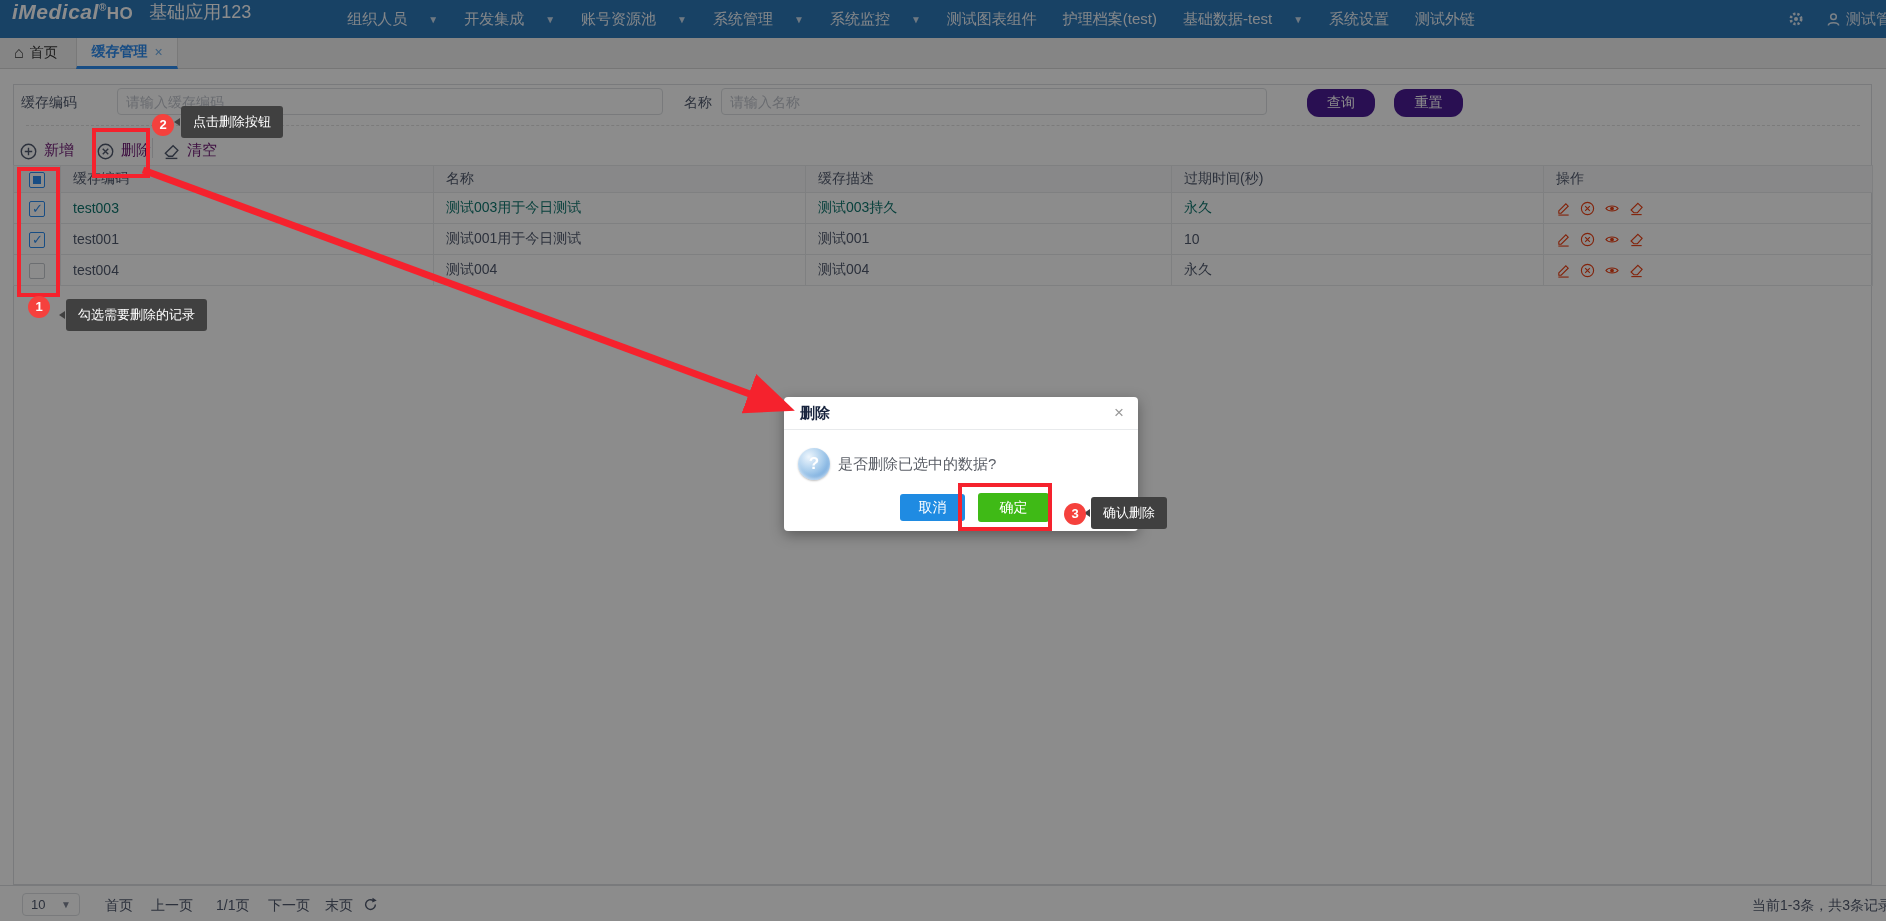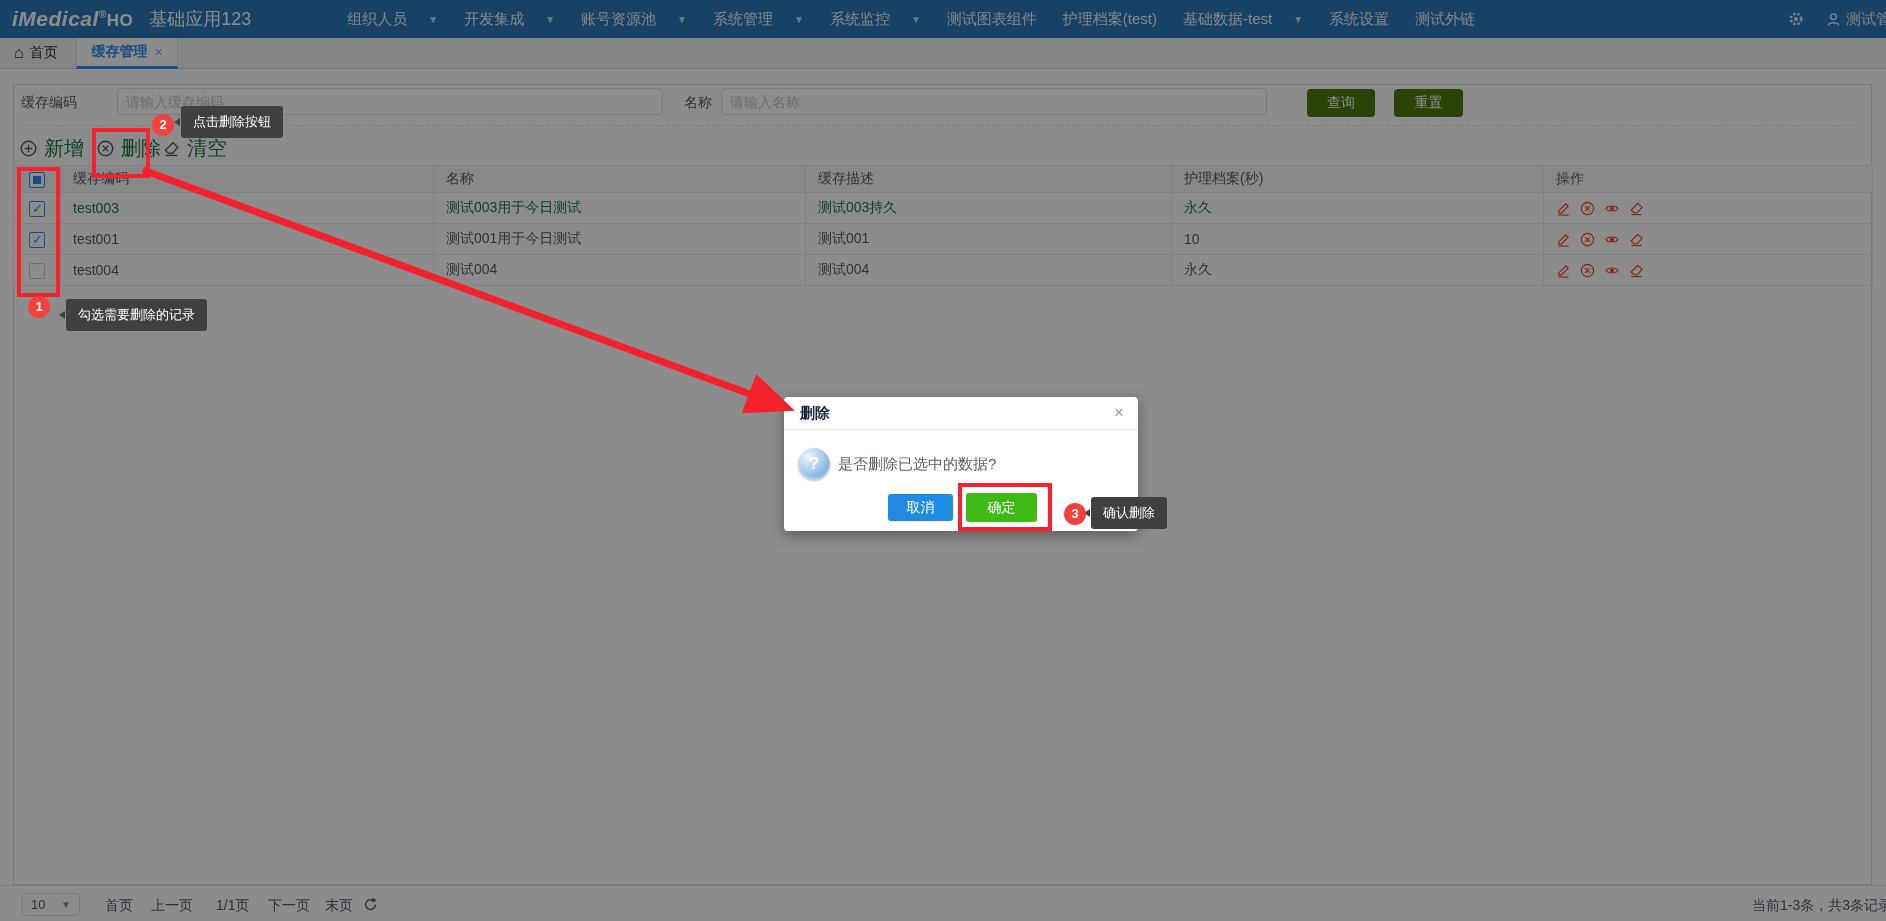--- a/index.html
+++ b/index.html
@@ -1,20 +1,20 @@
 <!DOCTYPE html>
 <html><head>
 <meta charset="utf-8">
 <style>
   * { margin:0; padding:0; box-sizing:border-box; }
   html,body { width:1886px; height:921px; overflow:hidden; }
   body { position:relative; font-family:"Liberation Sans","DejaVu Sans",sans-serif; font-size:14px; color:#515a6e; background:#fff; }
 
   
-  .navbar { position:absolute; left:0; top:0; width:1886px; height:38px; background:#2d78b9; display:flex; align-items:center; padding:0 12px 0 12px; }
+  .navbar { position:absolute; left:0; top:0; width:1886px; height:38px; background:#2d78b9; display:flex; padding:0 12px 0 12px; }
   .logo { color:#fff; font-weight:bold; font-style:italic; font-size:21px; letter-spacing:0.5px; white-space:nowrap; }
   .logo sup { font-size:10px; font-style:normal; vertical-align:super; }
   .logo .ho { font-style:normal; font-size:17px; }
   .appname { color:#fff; font-size:18px; margin-left:16px; white-space:nowrap; }
   .menu { display:flex; align-items:center; margin-left:96px; gap:26px; white-space:nowrap; }
   .menu-item { color:rgba(255,255,255,0.92); font-size:15px; display:flex; align-items:center; gap:21px; cursor:pointer; }
   .caret { font-size:10px; color:rgba(255,255,255,0.75); }
   .nav-right { position:absolute; left:1788px; top:0; height:38px; display:flex; align-items:center; gap:22px; color:rgba(255,255,255,0.85); }
   .nav-user { display:flex; align-items:center; gap:5px; font-size:15px; white-space:nowrap; }
   .nav-icon svg { display:block; }
@@ -25,25 +25,25 @@
   .home-glyph { font-size:16px; color:#333; }
   .tab-active { position:absolute; left:76px; top:0; width:102px; height:31px; background:#fdfdfd; border-left:1px solid #ddd; border-right:1px solid #ddd; border-bottom:3px solid #2d8cf0; display:flex; align-items:center; justify-content:center; gap:7px; color:#2d8cf0; font-size:14px; font-weight:bold; cursor:pointer; }
   .tab-close { font-weight:normal; font-size:14px; color:#6faee8; cursor:pointer; }
 
   
   .panel { position:absolute; left:13px; top:84px; width:1859px; height:801px; border:1px solid #dcdee2; background:#fff; }
 
   .search-label { position:absolute; top:94px; font-size:14px; color:#515a6e; }
   .inp { position:absolute; top:88px; height:27px; width:546px; border:1px solid #dcdee2; border-radius:4px; padding:0 8px; font-size:14px; color:#515a6e; font-family:inherit; background:#fff; }
   .inp::placeholder { color:#c0c4cc; }
-  .btn-blue { position:absolute; top:89px; height:28px; border:none; border-radius:4px; background:#4d7c0f; color:#fff; font-size:14px; font-family:inherit; cursor:pointer; }
+  .btn-blue { position:absolute; top:89px; height:28px; border:none; border-radius:12px; background:#4c1d95; color:#fff; font-size:14px; font-family:inherit; cursor:pointer; }
   .dashed { position:absolute; left:26px; top:125px; width:1834px; border-top:1px dashed #e0e0e0; }
 
   
-  .tool { position:absolute; top:136px; height:24px; display:flex; align-items:center; gap:7px; font-size:20px; color:#15803d; cursor:pointer; }
+  .tool { position:absolute; top:136px; height:24px; display:flex; align-items:flex-end; gap:7px; font-size:15px; color:#701a75; cursor:pointer; }
   .tool svg { display:block; }
   .tool-divider { position:absolute; left:152px; top:138px; height:20px; border-left:1px solid #dcdee2; }
 
   
   table.grid { position:absolute; left:13px; top:165px; width:1859px; border-collapse:collapse; table-layout:fixed; }
   .grid th { height:27px; background:#f8f8f9; font-weight:normal; text-align:left; }
   .grid td { height:31px; }
   .grid th, .grid td { border:1px solid #e8eaec; padding:0 0 0 12px; font-size:14px; color:#515a6e; overflow:hidden; white-space:nowrap; }
   .grid .ck-cell { text-align:center; padding:0; }
   tr.row-red td { color:#0f766e; }
@@ -67,21 +67,21 @@
   
   .mask { position:absolute; left:0; top:0; width:1886px; height:921px; background:rgba(0,0,0,0.45); z-index:40; }
 
   
   .modal { position:absolute; left:784px; top:397px; width:354px; height:134px; background:#fff; border-radius:4px; box-shadow:0 4px 14px rgba(0,0,0,0.35); z-index:60; }
   .modal-head { height:33px; border-bottom:1px solid #e8eaec; display:flex; align-items:center; padding:0 16px; }
   .modal-title { font-size:15px; font-weight:bold; color:#17233d; }
   .modal-x { position:absolute; right:14px; top:7px; font-size:17px; color:#999; cursor:pointer; line-height:1; }
   .qmark { position:absolute; left:14px; top:51px; width:32px; height:32px; border-radius:50%; background:radial-gradient(circle at 34% 28%, #eef6fd 0%, #a9cdec 45%, #4e8fd2 100%); box-shadow:inset 0 -2px 3px rgba(255,255,255,0.5), 0 1px 2px rgba(0,0,0,0.25); color:#fff; font-weight:bold; font-size:17px; text-align:center; line-height:32px; }
   .modal-msg { position:absolute; left:54px; top:58px; font-size:15px; color:#5a5e66; }
-  .mbtn { position:absolute; border:none; border-radius:3px; color:#fff; font-size:14px; font-family:inherit; cursor:pointer; }
+  .mbtn { position:absolute; border:none; border-radius:3px; color:#fff; font-size:14px; font-family:inherit; cursor:pointer;margin-left:12px; }
   .mbtn-cancel { left:104px; top:97px; width:65px; height:27px; background:#1f8be2; }
   .mbtn-ok { left:182px; top:96px; width:71px; height:29px; background:#3fba16; }
 
   
   .ann-box { position:absolute; border:4px solid #f5222d; z-index:70; pointer-events:none; }
   .ann-box1 { left:17px; top:167px; width:43px; height:130px; }
   .ann-box2 { left:92px; top:128px; width:58px; height:50px; }
   .ann-box3 { left:958px; top:483px; width:94px; height:48px; }
   .badge { position:absolute; width:22px; height:22px; border-radius:50%; background:#f5413d; color:#fff; font-size:13px; font-weight:bold; text-align:center; line-height:22px; z-index:76; }
   .badge1 { left:28px; top:296px; }
@@ -215,21 +215,21 @@
       <col style="width:366px">
       <col style="width:372px">
       <col style="width:329px">
     </colgroup>
   <tbody>
       <tr>
     <th class="ck-cell"><span class="cb cb-ind"></span></th>
     <th>缓存编码</th>
     <th>名称</th>
     <th>缓存描述</th>
-    <th>护理档案(秒)</th>
+    <th>过期时间(秒)</th>
     <th>操作</th>
   </tr>
   <tr class="row-red">
     <td class="ck-cell"><span class="cb cb-on"></span></td>
     <td>test003</td>
     <td>测试003用于今日测试</td>
     <td>测试003持久</td>
     <td>永久</td>
     <td>
           <span class="ops">

